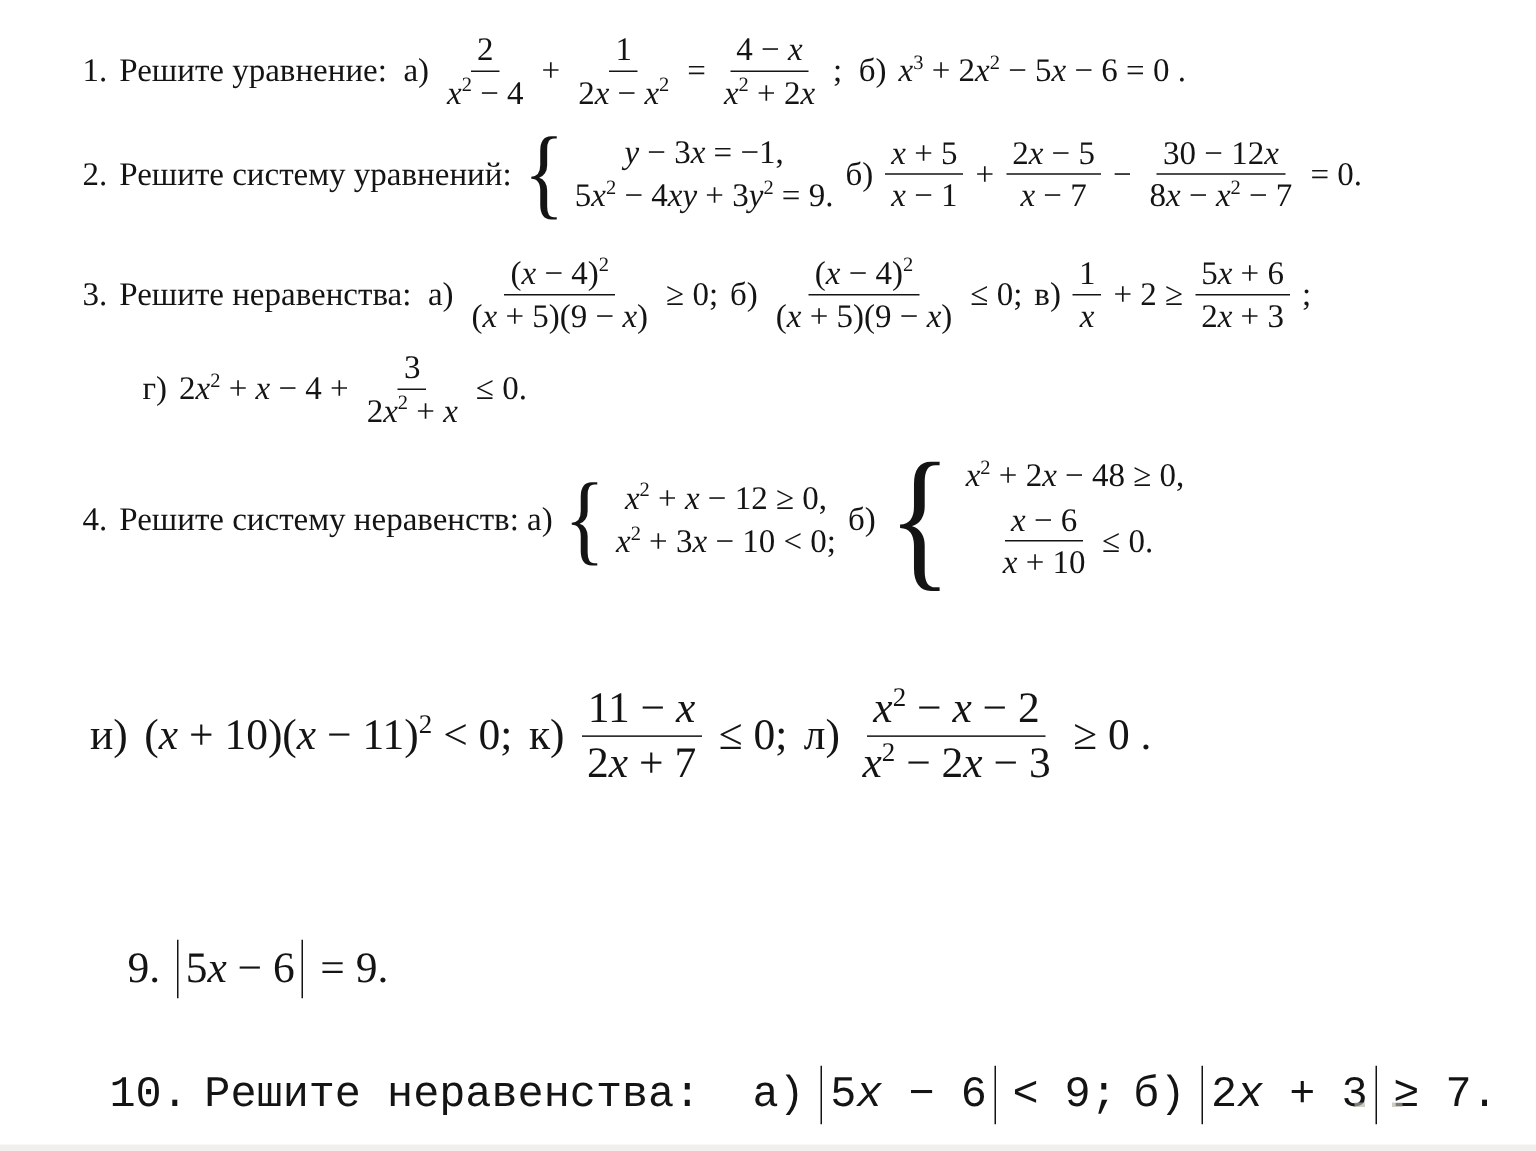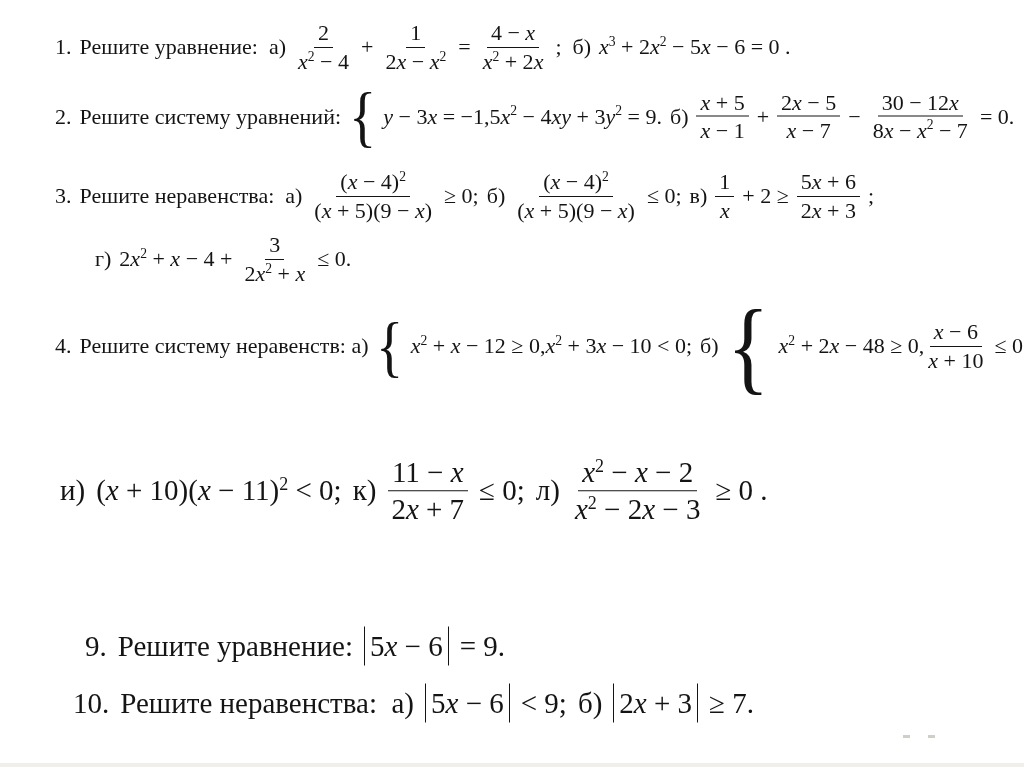--- a/index.html
+++ b/index.html
@@ -25,52 +25,52 @@
   .txt, .math, .num, .den { white-space: pre; }
   .math i, .num i, .den i, .abs i { font-style: italic; }
   sup { font-size: 0.62em; line-height: 0; vertical-align: super; }
 
   .frac { display: inline-flex; flex-direction: column; align-items: center; line-height: 1.25; }
   .frac .num { display: block; padding: 0 4px; border-bottom: 1.6px solid #141414; text-align: center; }
   .frac .den { display: block; padding: 0 4px; text-align: right; }
 
   .sys { display: inline-flex; align-items: center; }
   .sys .brace { line-height: 1; font-weight: 400; transform: scaleX(0.85); transform-origin: left center; margin-right: 2px; }
-  .sys .rows { display: inline-flex; flex-direction: row; align-items: center; row-gap: 3px; }
+  .sys .rows { display: inline-flex; flex-direction: column; align-items: center; row-gap: 3px; }
   .sys .row { display: flex; align-items: center; gap: 7px; justify-content: center; }
 
   .abs { display: inline-flex; align-items: center; border-left: 1.7px solid #141414; border-right: 1.7px solid #141414; padding: 3px 5px; }
 
   
   #line-1   { left: 55px;  top: 47px;  }
   #line-2   { left: 55px;  top: 116px; }
   #line-3   { left: 55px;  top: 196px; }
   #line-3g  { left: 95px;  top: 259px; }
   #line-4   { left: 55px;  top: 346px; }
   #line-ikl { left: 60px;  top: 491px; }
   #line-9   { left: 85px;  top: 646px; }
-  #line-10  { left: 73px;  top: 703px; }
+  #line-10  { left: 73px;  top: 730px; font-family: Liberation Mono, monospace; }
 
   .bottom-strip {
     position: absolute; left: 0; right: 0; bottom: 0; height: 4px;
     background: #f1efec;
   }
   .smudge { position: absolute; height: 3px; width: 7px; background: #b9b2a9; opacity: 0.65; }
   #smudge-1 { left: 903px; top: 735px; }
   #smudge-2 { left: 928px; top: 735px; }
 </style>
 </head>
 <body>
 
 <div class="page">
   <div class="line sz-s" id="line-1"><span class="txt">1.</span><span class="txt">Решите уравнение:  а)</span><span class="frac"><span class="num"><span>2</span></span><span class="den"><i>x</i><sup>2</sup><span> − 4</span></span></span><span class="math"><span>+</span></span><span class="frac"><span class="num"><span>1</span></span><span class="den"><span>2</span><i>x</i><span> − </span><i>x</i><sup>2</sup></span></span><span class="math"><span>=</span></span><span class="frac"><span class="num"><span>4 − </span><i>x</i></span><span class="den"><i>x</i><sup>2</sup><span> + 2</span><i>x</i></span></span><span class="txt">;  б)</span><span class="math"><i>x</i><sup>3</sup><span> + 2</span><i>x</i><sup>2</sup><span> − 5</span><i>x</i><span> − 6 = 0 .</span></span></div>
   <div class="line sz-s" id="line-2"><span class="txt">2.</span><span class="txt">Решите систему уравнений:</span><span class="sys"><span class="brace" style="font-size: 67px;">{</span><span class="rows"><span class="row"><span class="math"><i>y</i><span> − 3</span><i>x</i><span> = −1,</span></span></span><span class="row"><span class="math"><span>5</span><i>x</i><sup>2</sup><span> − 4</span><i>xy</i><span> + 3</span><i>y</i><sup>2</sup><span> = 9.</span></span></span></span></span><span class="txt">б)</span><span class="frac"><span class="num"><i>x</i><span> + 5</span></span><span class="den"><i>x</i><span> − 1</span></span></span><span class="math"><span>+</span></span><span class="frac"><span class="num"><span>2</span><i>x</i><span> − 5</span></span><span class="den"><i>x</i><span> − 7</span></span></span><span class="math"><span>−</span></span><span class="frac"><span class="num"><span>30 − 12</span><i>x</i></span><span class="den"><span>8</span><i>x</i><span> − </span><i>x</i><sup>2</sup><span> − 7</span></span></span><span class="math"><span>= 0.</span></span></div>
   <div class="line sz-s" id="line-3"><span class="txt">3.</span><span class="txt">Решите неравенства:  а)</span><span class="frac"><span class="num"><span>(</span><i>x</i><span> − 4)</span><sup>2</sup></span><span class="den"><span>(</span><i>x</i><span> + 5)(9 − </span><i>x</i><span>)</span></span></span><span class="math"><span>≥ 0;</span></span><span class="txt">б)</span><span class="frac"><span class="num"><span>(</span><i>x</i><span> − 4)</span><sup>2</sup></span><span class="den"><span>(</span><i>x</i><span> + 5)(9 − </span><i>x</i><span>)</span></span></span><span class="math"><span>≤ 0;</span></span><span class="txt">в)</span><span class="frac"><span class="num"><span>1</span></span><span class="den"><i>x</i></span></span><span class="math"><span>+ 2 ≥</span></span><span class="frac"><span class="num"><span>5</span><i>x</i><span> + 6</span></span><span class="den"><span>2</span><i>x</i><span> + 3</span></span></span><span class="math"><span>;</span></span></div>
   <div class="line sz-s" id="line-3g"><span class="txt">г)</span><span class="math"><span>2</span><i>x</i><sup>2</sup><span> + </span><i>x</i><span> − 4 +</span></span><span class="frac"><span class="num"><span>3</span></span><span class="den"><span>2</span><i>x</i><sup>2</sup><span> + </span><i>x</i></span></span><span class="math"><span>≤ 0.</span></span></div>
   <div class="line sz-s" id="line-4"><span class="txt">4.</span><span class="txt">Решите систему неравенств: а)</span><span class="sys"><span class="brace" style="font-size: 67px;">{</span><span class="rows"><span class="row"><span class="math"><i>x</i><sup>2</sup><span> + </span><i>x</i><span> − 12 ≥ 0,</span></span></span><span class="row"><span class="math"><i>x</i><sup>2</sup><span> + 3</span><i>x</i><span> − 10 &lt; 0;</span></span></span></span></span><span class="txt">б)</span><span class="sys"><span class="brace" style="font-size: 104px;">{</span><span class="rows"><span class="row"><span class="math"><i>x</i><sup>2</sup><span> + 2</span><i>x</i><span> − 48 ≥ 0,</span></span></span><span class="row"><span class="frac"><span class="num"><i>x</i><span> − 6</span></span><span class="den"><i>x</i><span> + 10</span></span></span><span class="math"><span>≤ 0.</span></span></span></span></span></div>
   <div class="line sz-l" id="line-ikl"><span class="txt">и)</span><span class="math"><span>(</span><i>x</i><span> + 10)(</span><i>x</i><span> − 11)</span><sup>2</sup><span> &lt; 0;</span></span><span class="txt">к)</span><span class="frac"><span class="num"><span>11 − </span><i>x</i></span><span class="den"><span>2</span><i>x</i><span> + 7</span></span></span><span class="math"><span>≤ 0;</span></span><span class="txt">л)</span><span class="frac"><span class="num"><i>x</i><sup>2</sup><span> − </span><i>x</i><span> − 2</span></span><span class="den"><i>x</i><sup>2</sup><span> − 2</span><i>x</i><span> − 3</span></span></span><span class="math"><span>≥ 0 .</span></span></div>
-  <div class="line sz-l" id="line-9"><span class="txt">9.</span><span class="txt">Решите уравнение:</span><span class="abs"><span>5</span><i>x</i><span> − 6</span></span><span class="math"><span>= 9.</span></span></div>
+  <div class="line sz-l" id="line-9"><span class="txt">9.</span><span class="abs"><span>5</span><i>x</i><span> − 6</span></span><span class="math"><span>= 9.</span></span></div>
   <div class="line sz-l" id="line-10"><span class="txt">10.</span><span class="txt">Решите неравенства:  а)</span><span class="abs"><span>5</span><i>x</i><span> − 6</span></span><span class="math"><span>&lt; 9;</span></span><span class="txt">б)</span><span class="abs"><span>2</span><i>x</i><span> + 3</span></span><span class="math"><span>≥ 7.</span></span></div>
 
   <div class="smudge" id="smudge-1"></div>
   <div class="smudge" id="smudge-2"></div>
   <div class="bottom-strip"></div>
 </div>
 
 </body></html>

